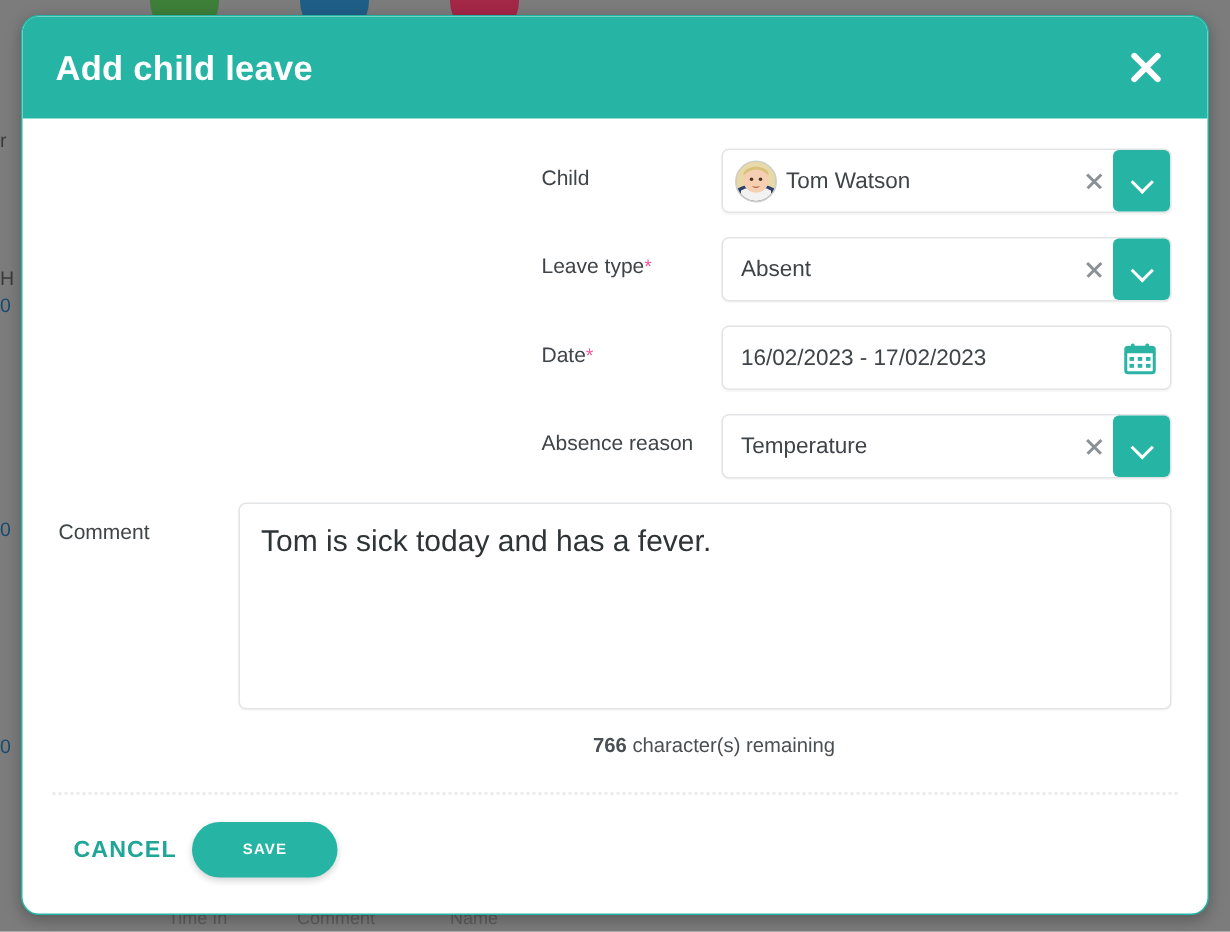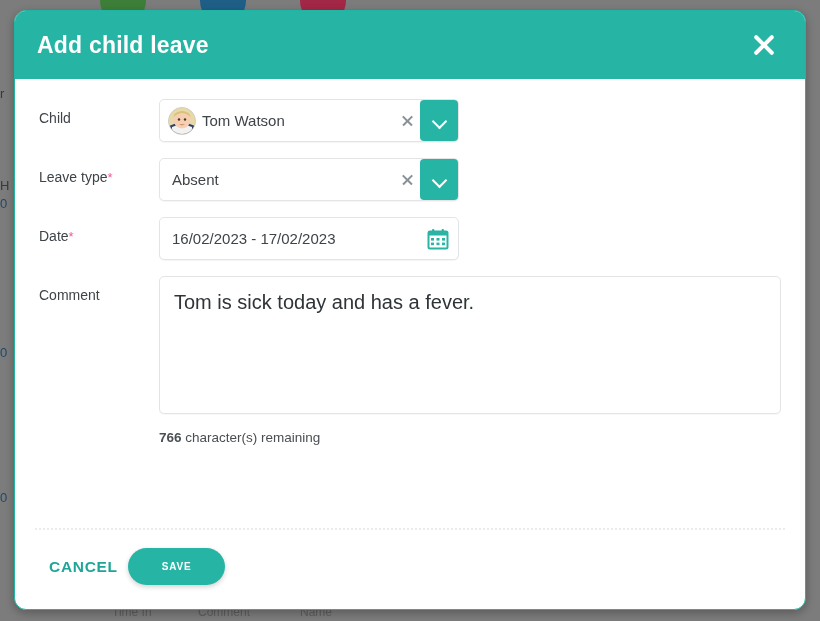--- a/index.html
+++ b/index.html
@@ -113,20 +113,21 @@
     flex: 1 1 auto;
     padding: 20px 24px 0 24px;
     box-sizing: border-box;
     position: relative;
   }
 
   .form-row {
     display: flex;
     align-items: flex-start;
     margin-bottom: 16px;
+    justify-content: flex-end;
   }
   .field-label {
     width: 120px;
     flex: 0 0 120px;
     font-size: 14px;
     color: #3f4448;
     padding-top: 11px;
     line-height: 1.2;
   }
   .req {
@@ -239,21 +240,21 @@
     box-sizing: border-box;
     padding: 14px 14px;
     font-size: 20px;
     color: #2f3437;
     box-shadow: 0 1px 1px rgba(0,0,0,.03);
     overflow: hidden;
   }
   .char-count {
     width: 634px;
     margin-left: 120px;
-    text-align: left;
+    text-align: center;
     font-size: 13.5px;
     color: #4a4f53;
     margin-top: 10px;
   }
   .char-count b { font-weight: bold; }
 
   
   #modal-footer {
     flex: 0 0 auto;
     border-top: 2px dotted #ececee;
@@ -369,20 +370,30 @@
               <rect x="15" y="10" width="3" height="2.6"></rect>
               <rect x="4" y="14.6" width="3" height="2.6"></rect>
               <rect x="9.5" y="14.6" width="3" height="2.6"></rect>
               <rect x="15" y="14.6" width="3" height="2.6"></rect>
             </g>
           </svg>
         </div>
       </div>
     </div>
 
+    <div class="form-row">
+      <div class="field-label">Absence reason</div>
+      <div class="control">
+        <div class="ctrl-value">Temperature</div>
+        <div class="clear-x"></div>
+        <div class="dd-btn">
+            <span class="chev"></span>
+          </div>
+      </div>
+    </div>
 
     <div class="form-row">
       <div class="field-label">Comment</div>
       <div class="textarea-box" placeholder="">Tom is sick today and has a fever.</div>
     </div>
 
     <div class="char-count">
       <b>766</b><span> character(s) remaining</span>
     </div>
 

